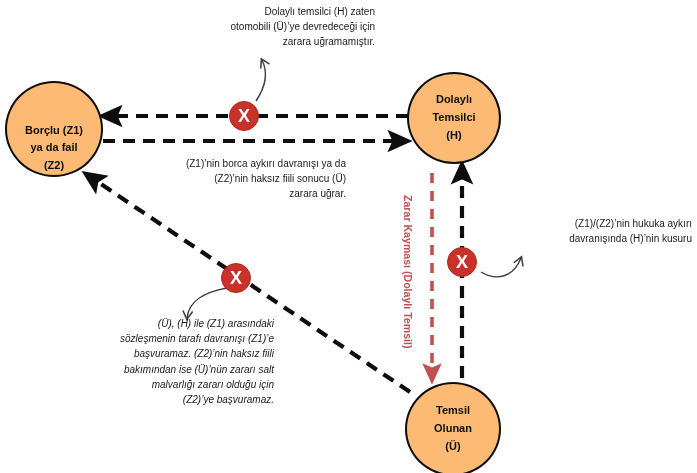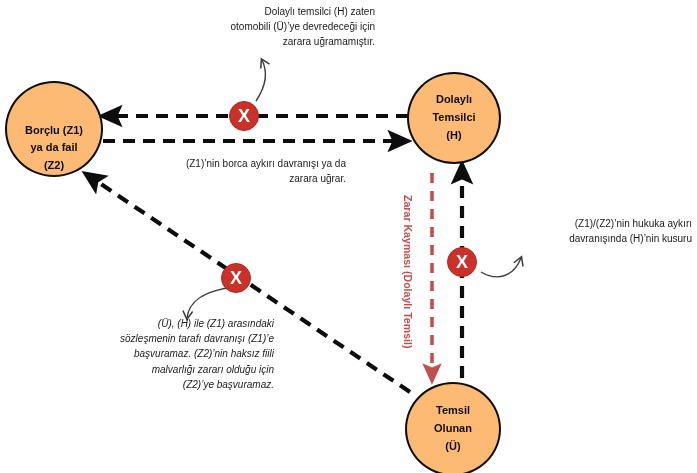--- a/index.html
+++ b/index.html
@@ -150,31 +150,33 @@
   </div>
 
   <div class="note" style="left:170px; top:4px; width:205px;">
     <span>Dolaylı temsilci (H) zaten</span>
     <span>otomobili (Ü)’ye devredeceği için</span>
     <span>zarara uğramamıştır.</span>
   </div>
 
   <div class="note" style="left:138px; top:156px; width:208px;">
     <span>(Z1)’nin borca aykırı davranışı ya da</span>
+    <span>(Z2)’nin haksız fiili sonucu (Ü)</span>
     <span>zarara uğrar.</span>
   </div>
 
   <div class="note" style="left:526px; top:216px; width:166px;">
     <span>(Z1)/(Z2)’nin hukuka aykırı</span>
     <span>davranışında (H)’nin kusuru</span>
   </div>
 
   <div class="note" style="left:82px; top:316px; width:192px;font-style:italic;">
     <span>(Ü), (H) ile (Z1) arasındaki</span>
     <span>sözleşmenin tarafı davranışı (Z1)’e</span>
     <span>başvuramaz. (Z2)’nin haksız fiili</span>
+    <span>bakımından ise (Ü)’nün zararı salt</span>
     <span>malvarlığı zararı olduğu için</span>
     <span>(Z2)’ye başvuramaz.</span>
   </div>
 
   <div class="vlabel" style="left:414px; top:195px;">Zarar Kayması (Dolaylı Temsil)</div>
 
 </div>
 
 </body></html>

